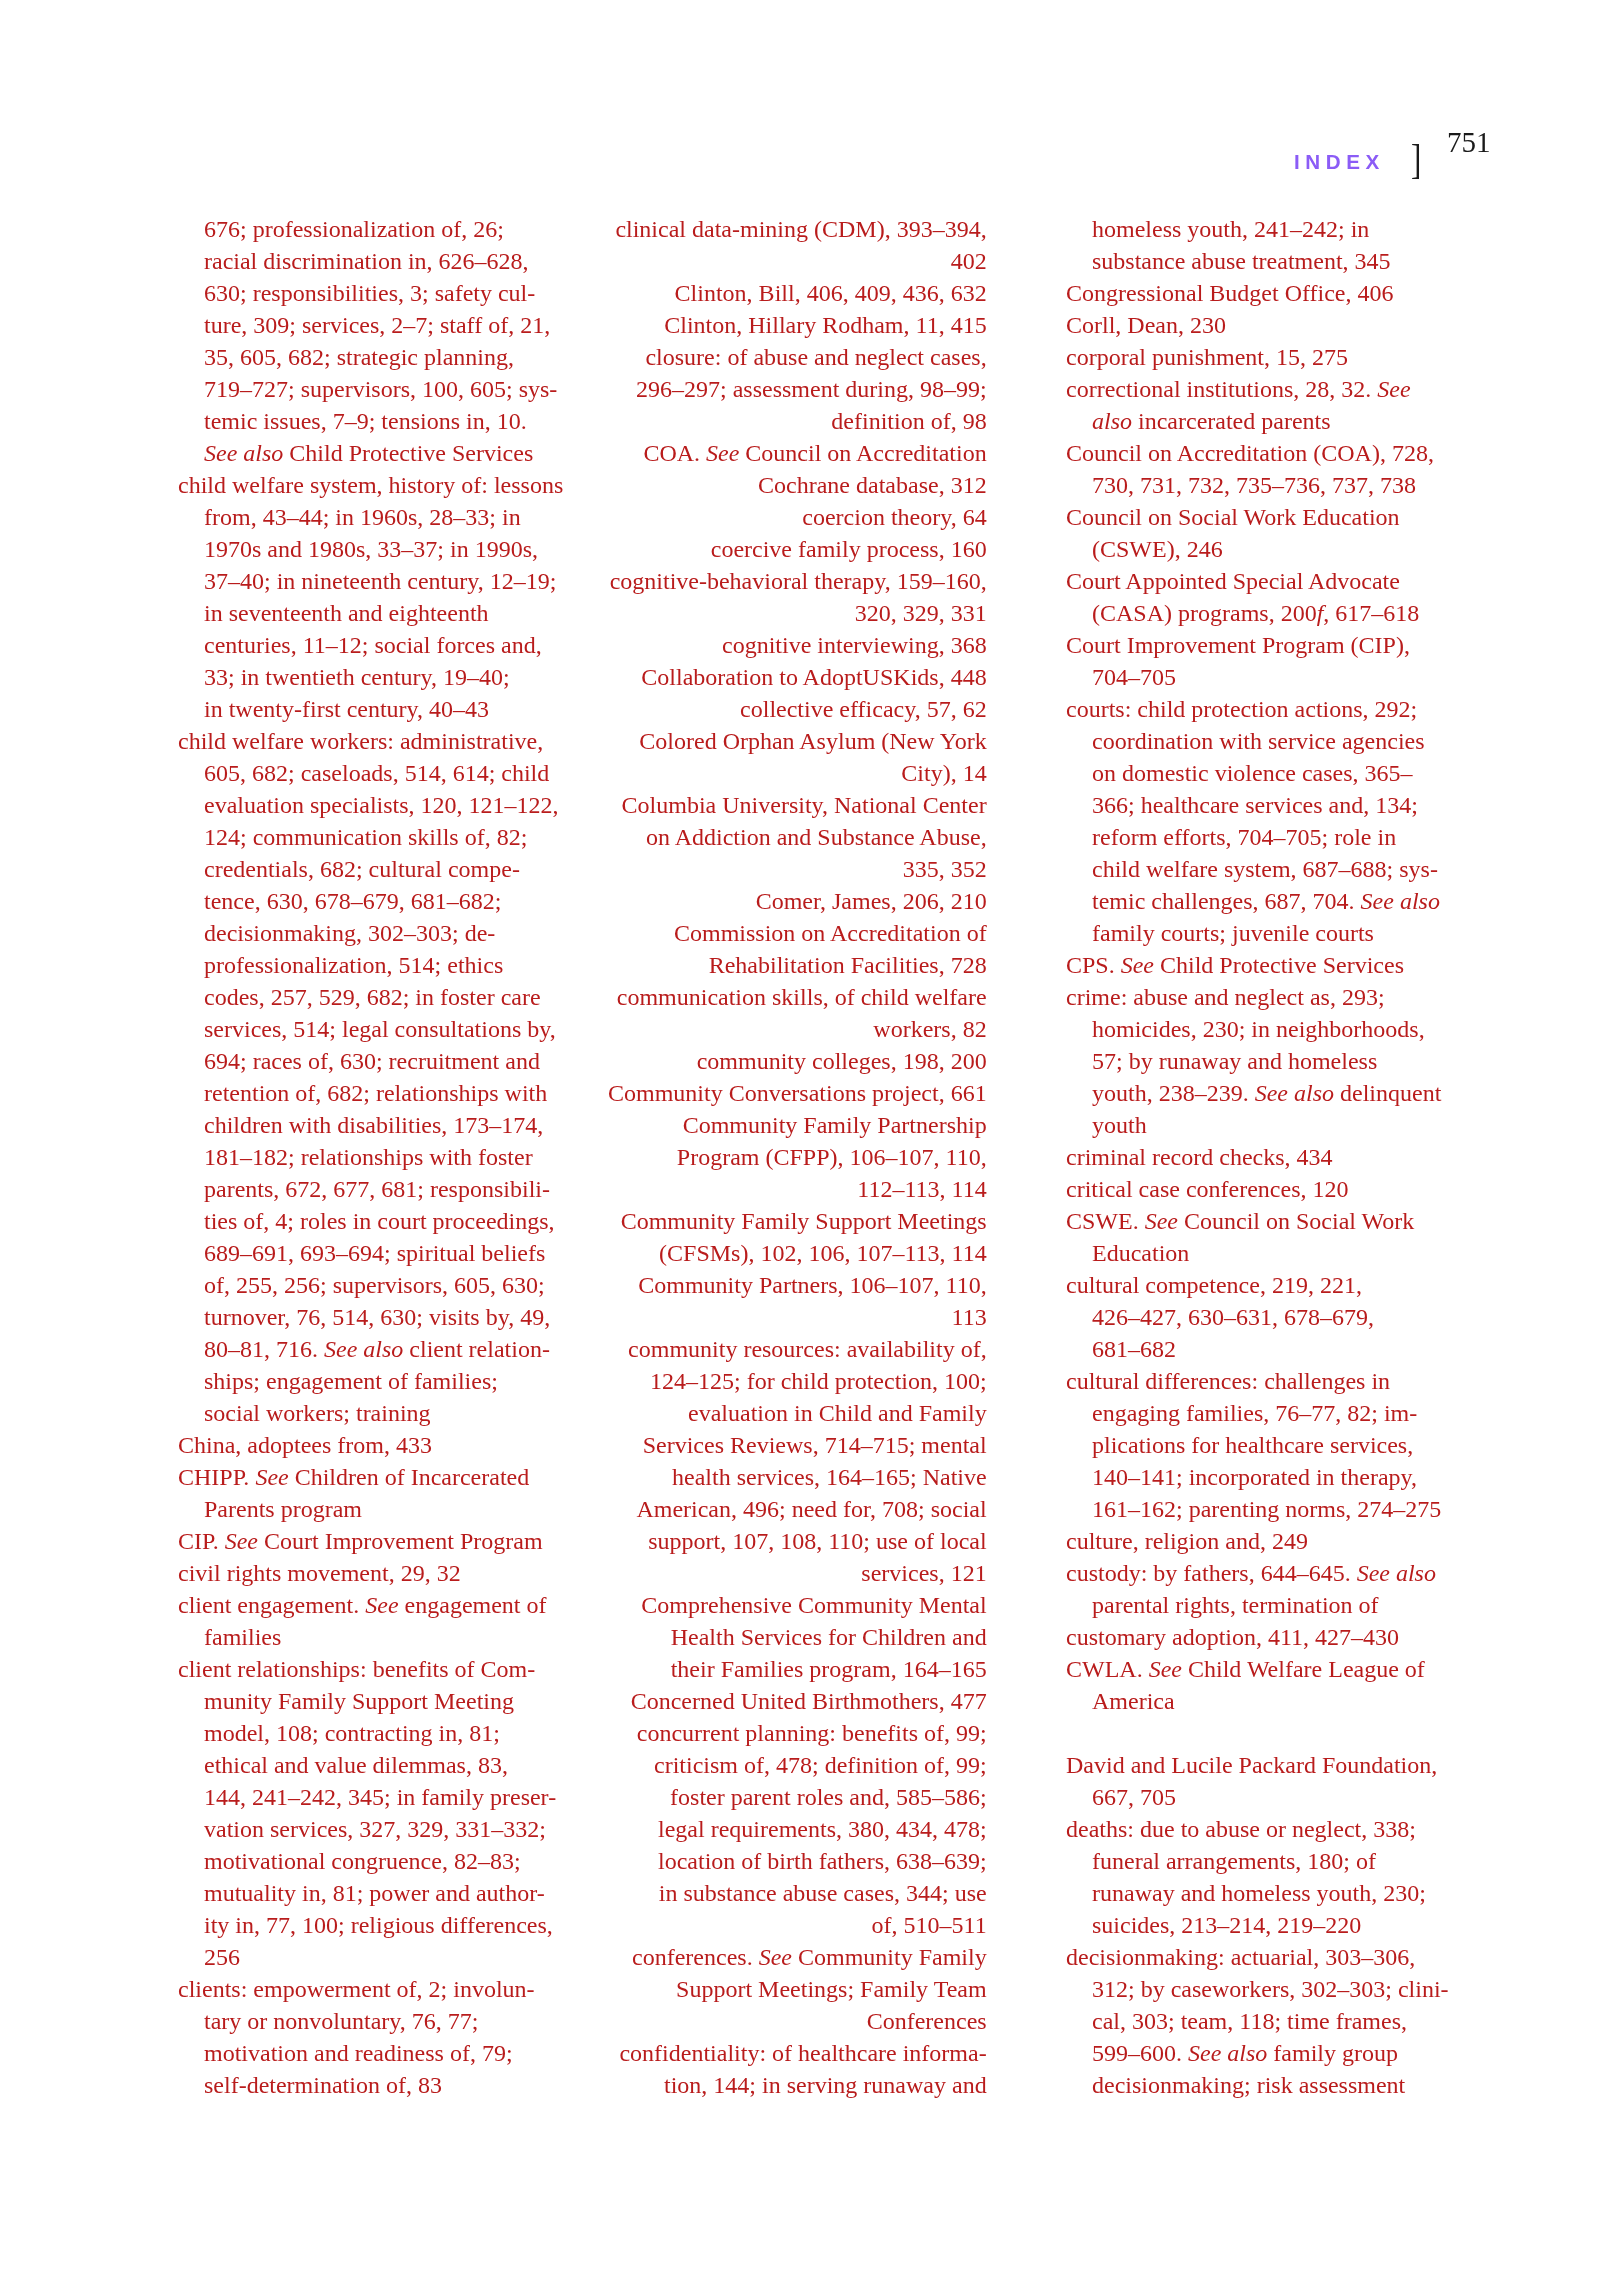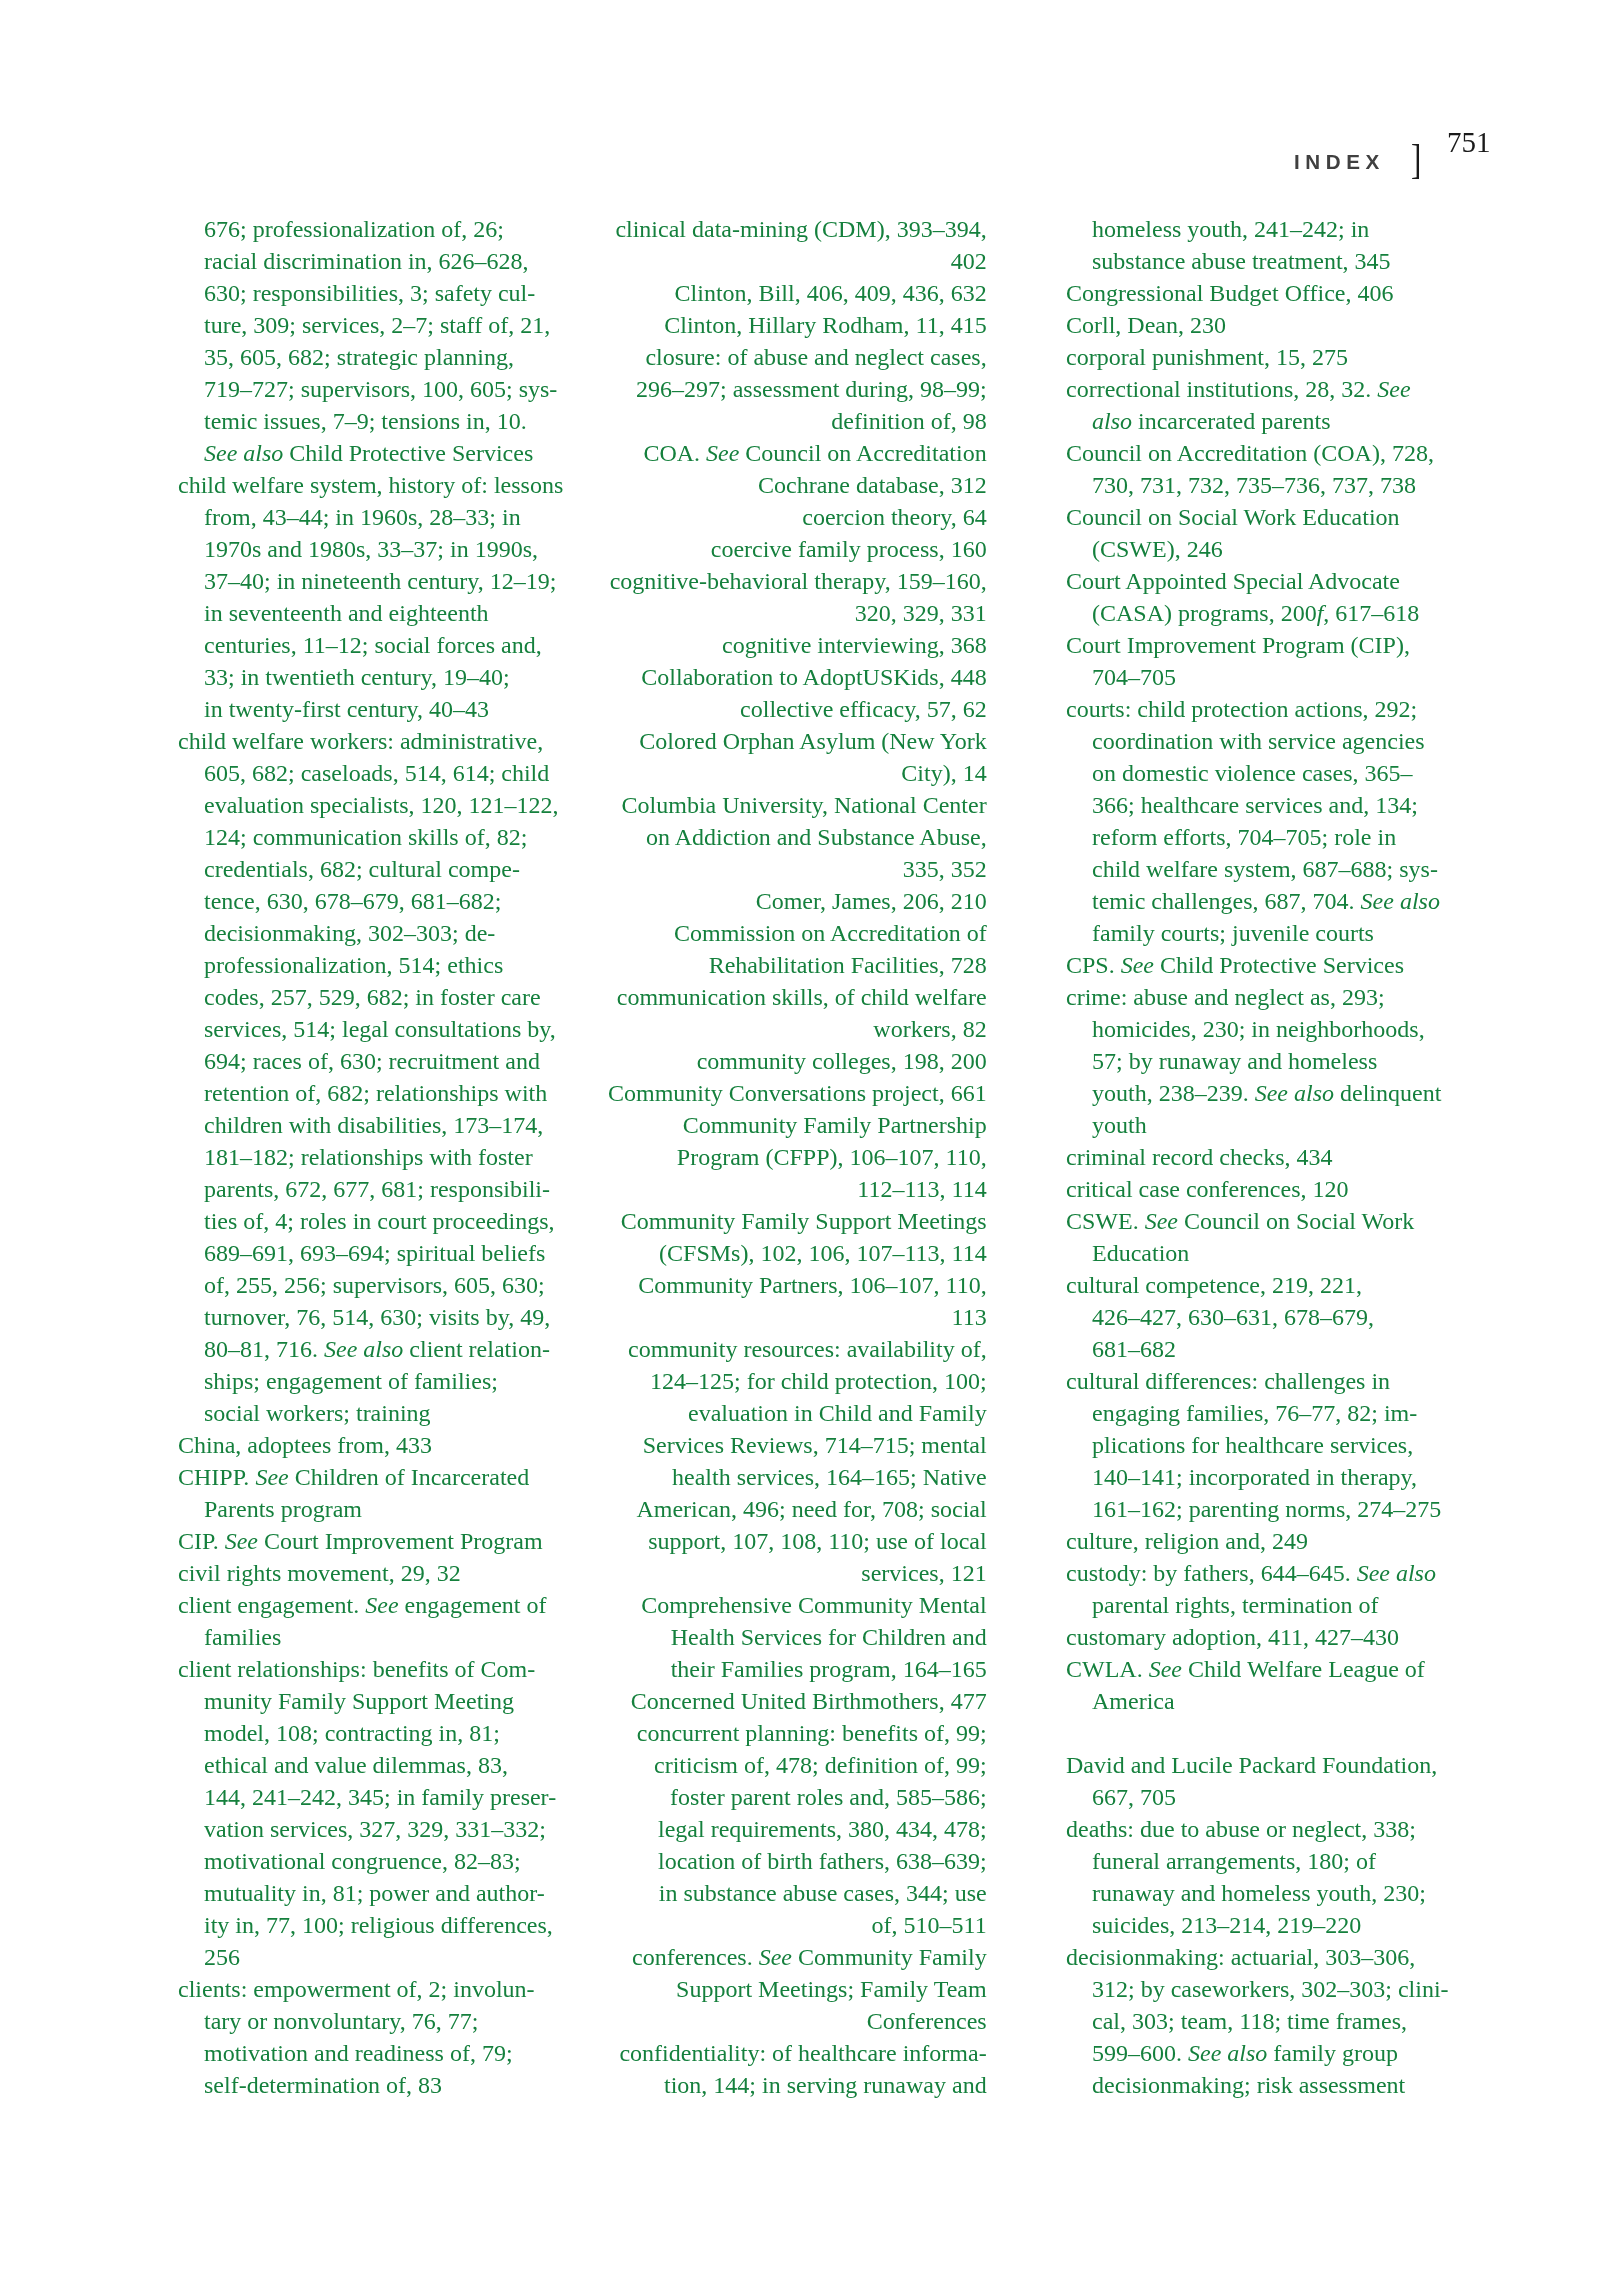--- a/index.html
+++ b/index.html
@@ -11,39 +11,39 @@
     color: #1c1c1c;
     overflow: hidden;
   }
   .page { position: absolute; inset: 0; }
 
   
   .running-head {
     position: absolute; left: 1294px; top: 150px;
     font-family: "Liberation Sans", sans-serif;
     font-weight: 700; font-size: 20.6px; letter-spacing: 5.6px;
-    color: #404040;
+    color: #8b5cf6;
   }
   .head-bracket {
     position: absolute; left: 1411px; top: 134px;
     font-family: "Liberation Serif", serif;
     font-size: 43px; font-weight: 400; color: #1a1a1a;
     transform: scaleX(0.72); transform-origin: left top;
   }
   .page-number {
     position: absolute; left: 1447px; top: 126px;
     font-size: 29px; color: #1a1a1a;
   }
 
   
   .col {
     position: absolute; top: 213px;
     font-size: 24px; line-height: 32px;
     white-space: pre;
-    color: #15803d;
+    color: #b91c1c;
   }
   #col1 { left: 178px; }
   #col2 { left: 608px; text-align: right; }
   #col3 { left: 1038px; margin-left: 28px; }
   .line { height: 32px; }
   .line.ind { padding-left: 26px; }
   .line.blank { height: 32px; }
   .it { font-style: italic; }
 </style>
 </head>

